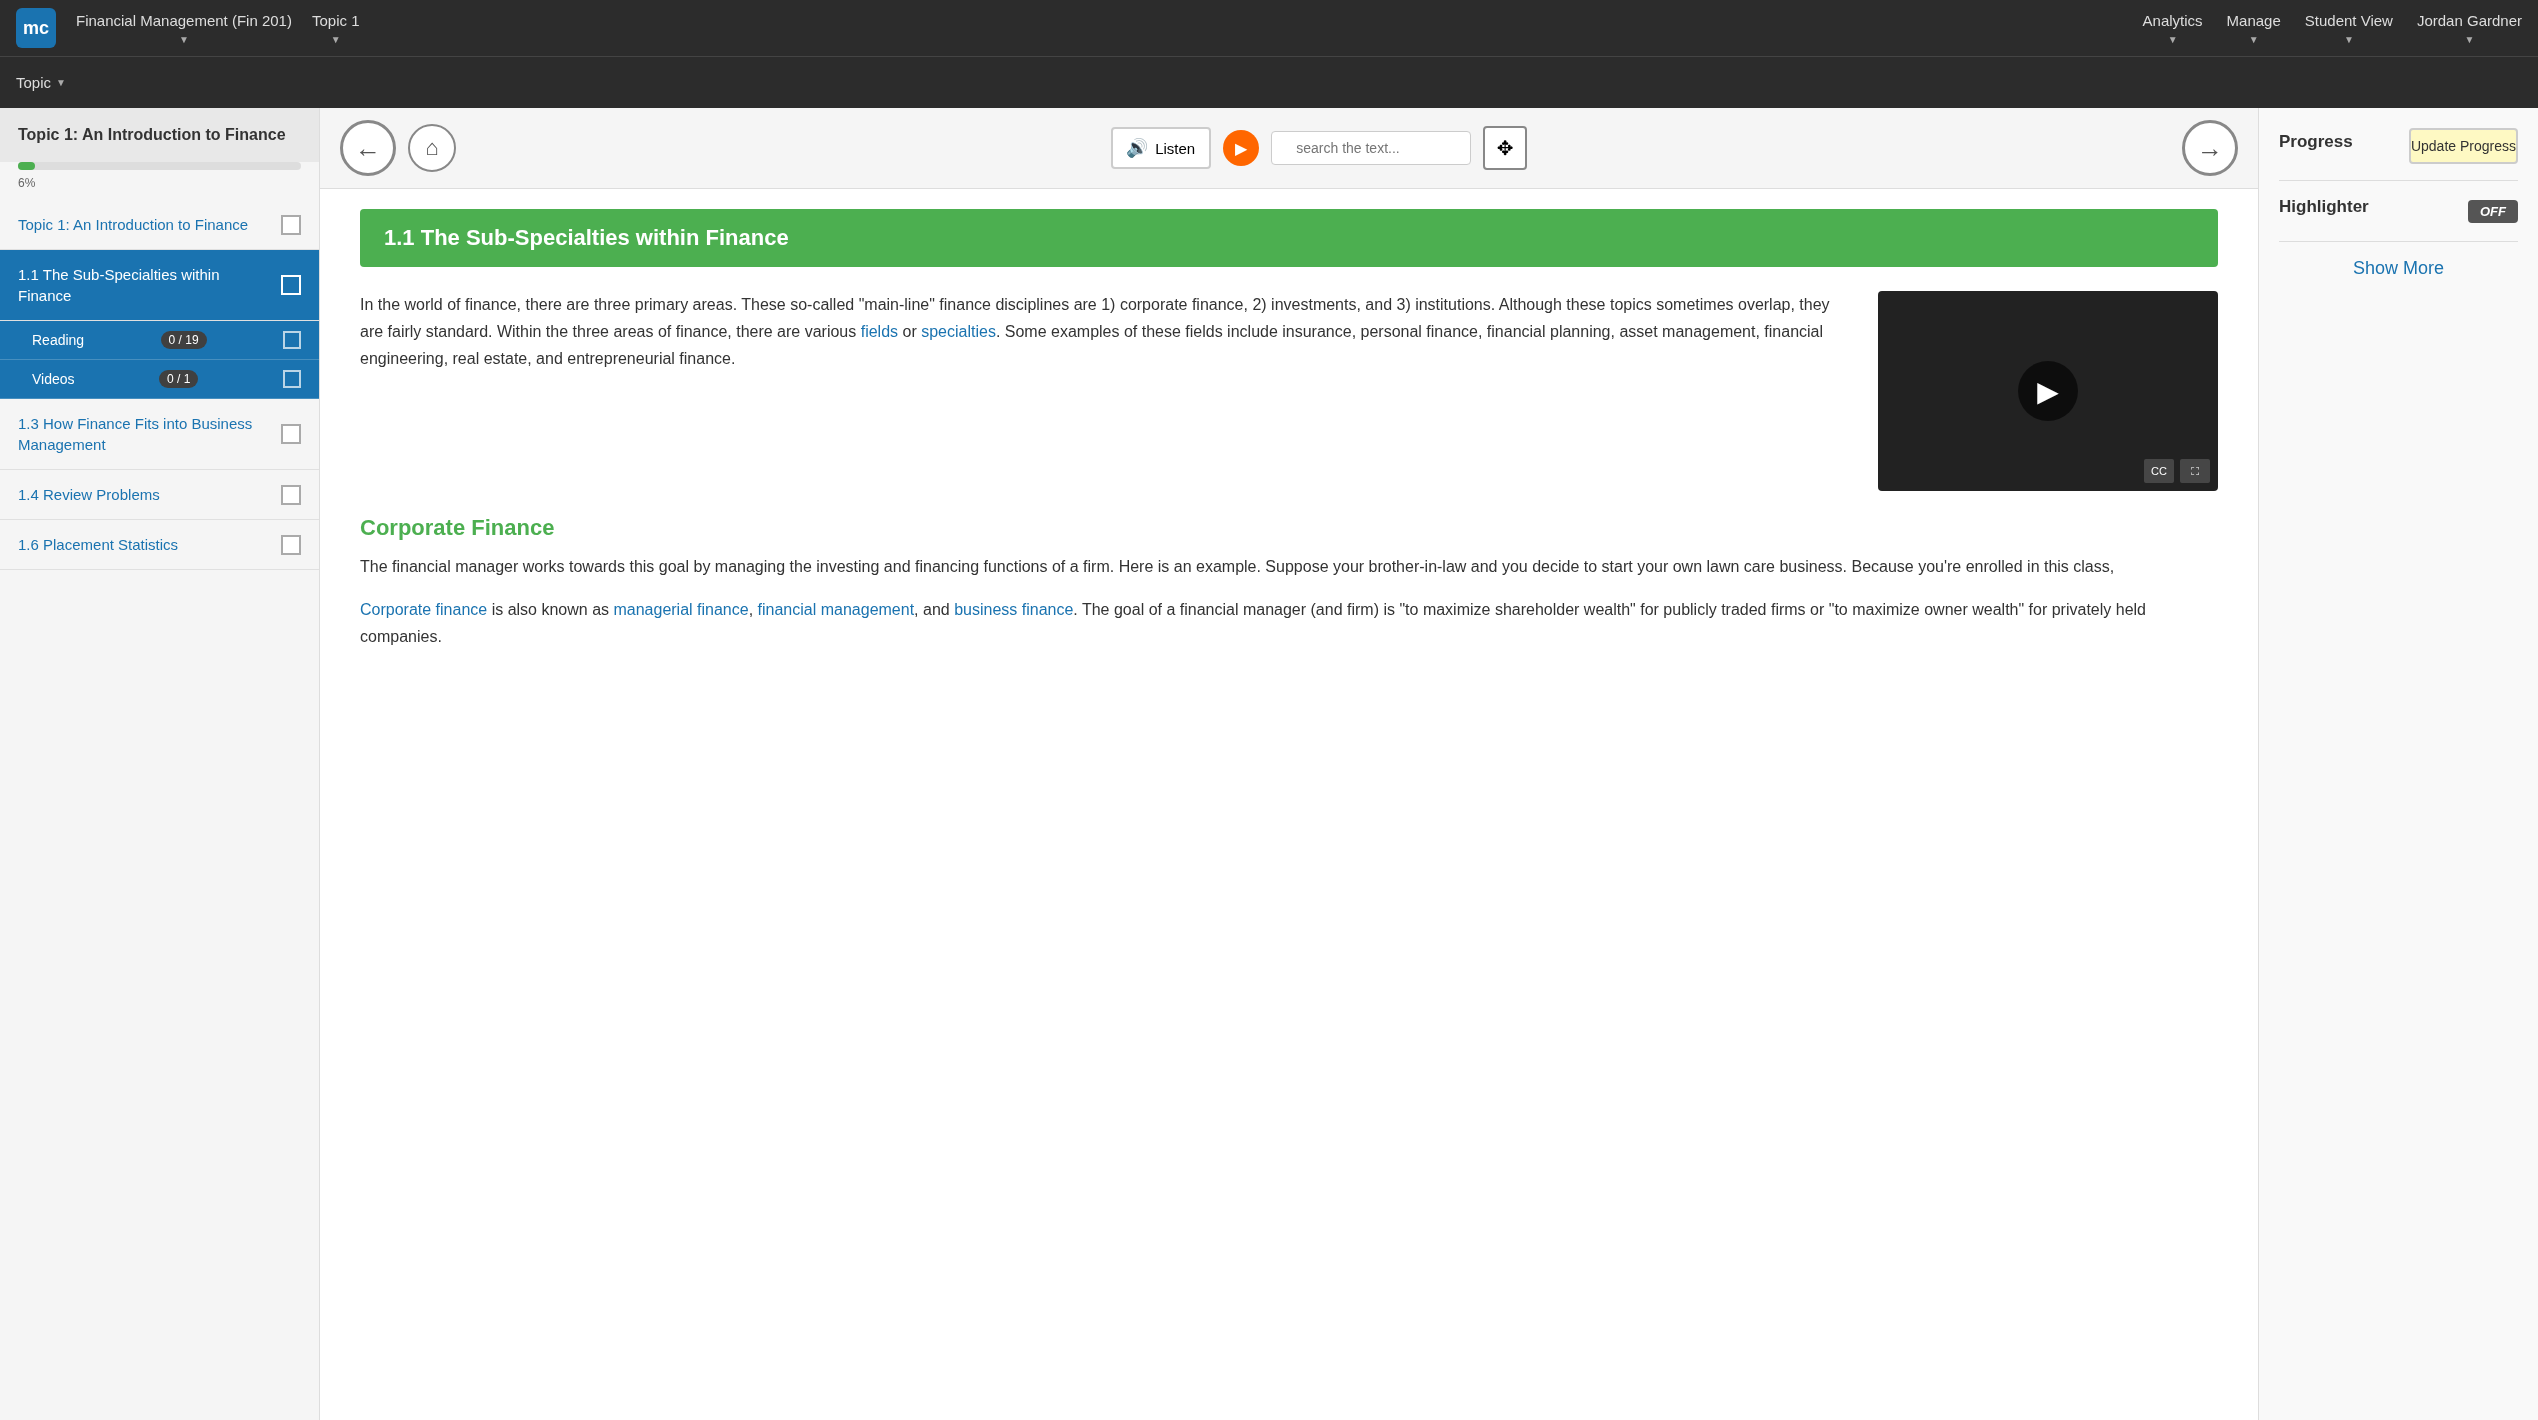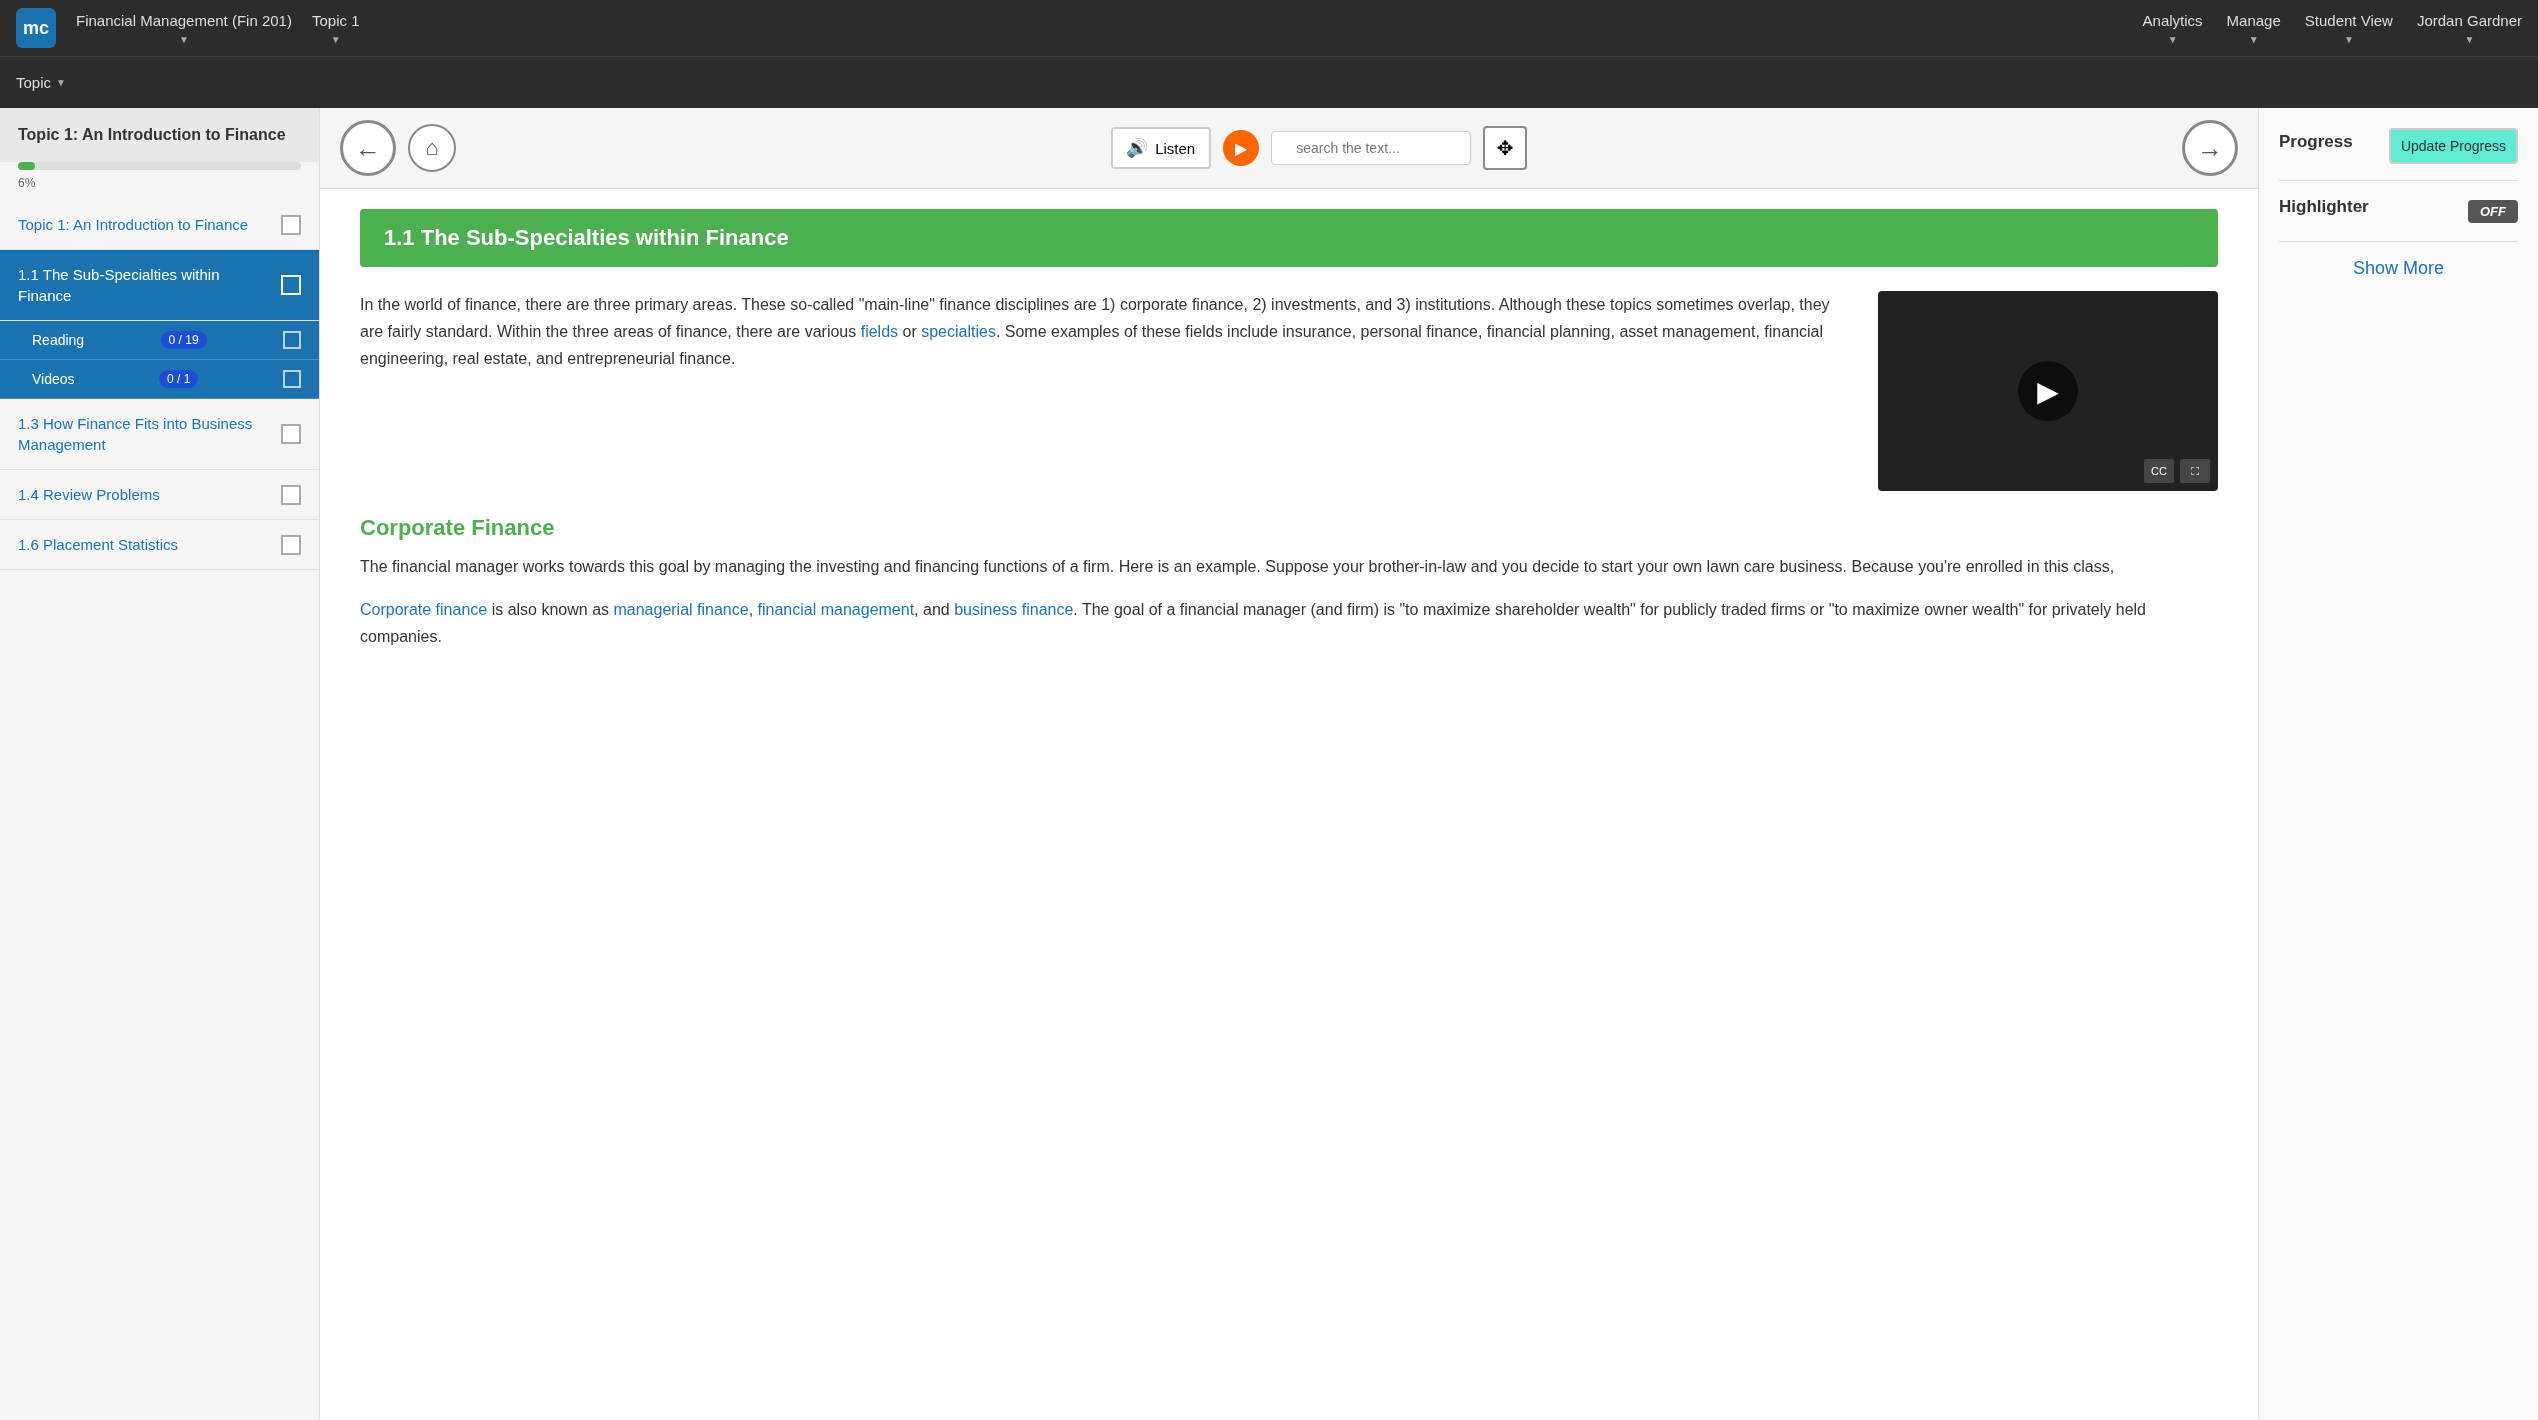--- a/index.html
+++ b/index.html
@@ -119,21 +119,21 @@
       align-items: center;
       justify-content: space-between;
       padding: 10px 18px 10px 32px;
       font-size: 14px;
       color: white;
       border-bottom: 1px solid rgba(255,255,255,0.2);
       cursor: pointer;
       gap: 10px;
     }
     .badge {
-      background: #1d4ed8;
+      background: #404040;
       color: white;
       border-radius: 10px;
       padding: 2px 8px;
       font-size: 12px;
       flex-shrink: 0;
     }
     .sub-checkbox {
       width: 18px; height: 18px;
       border: 2px solid rgba(255,255,255,0.7);
       flex-shrink: 0;
@@ -286,24 +286,24 @@
       padding: 20px;
       flex-shrink: 0;
     }
     .right-section-title {
       font-size: 17px;
       font-weight: bold;
       color: #333;
       margin-bottom: 8px;
     }
     .update-progress-btn {
-      background: #5eead4;
+      background: #fef9c3;
       border: 2px solid #ccc;
       border-radius: 4px;
-      padding: 8px 10px;
+      padding: 8px 0;
       font-size: 14px;
       cursor: pointer;
       color: #333;
       text-align: right;
     }
     .right-divider { border: none; border-top: 1px solid #ddd; margin: 16px 0; }
     .highlighter-row {
       display: flex; align-items: center; justify-content: space-between;
       margin-bottom: 12px;
     }

